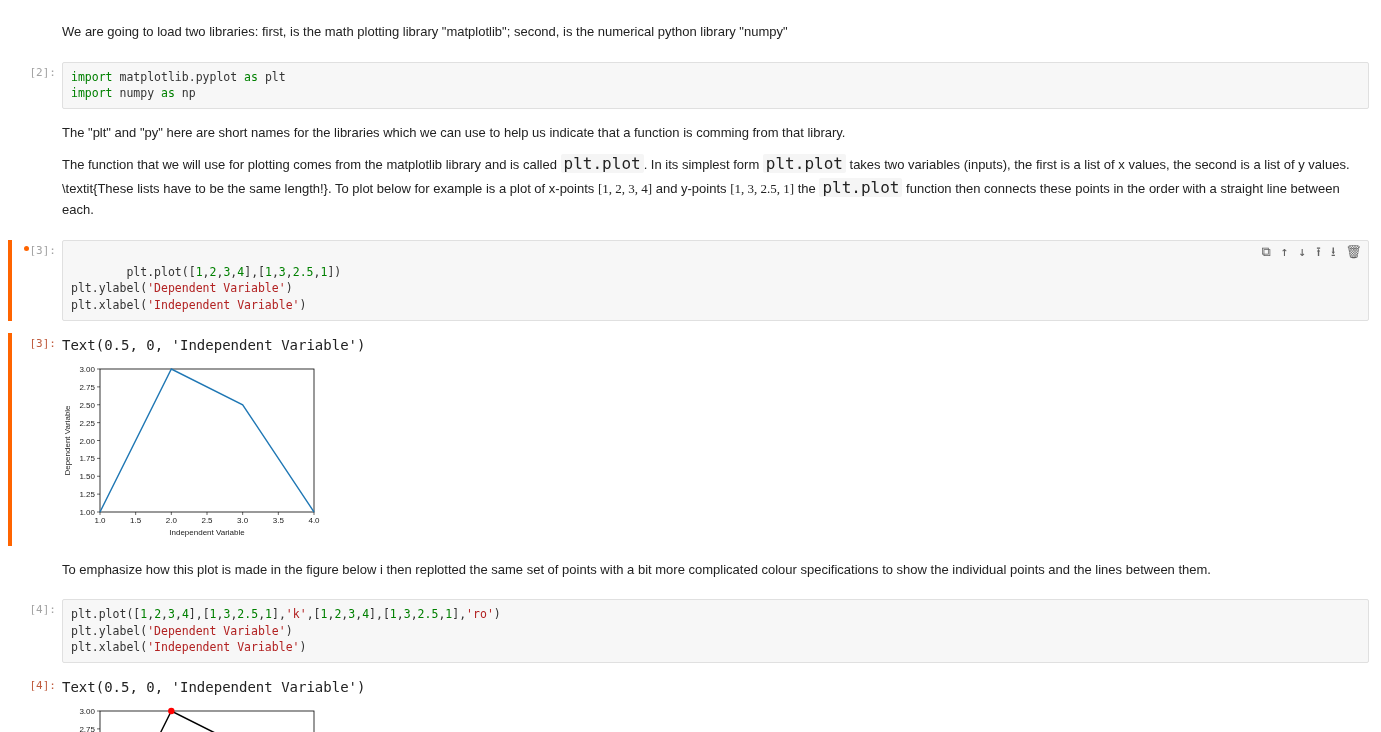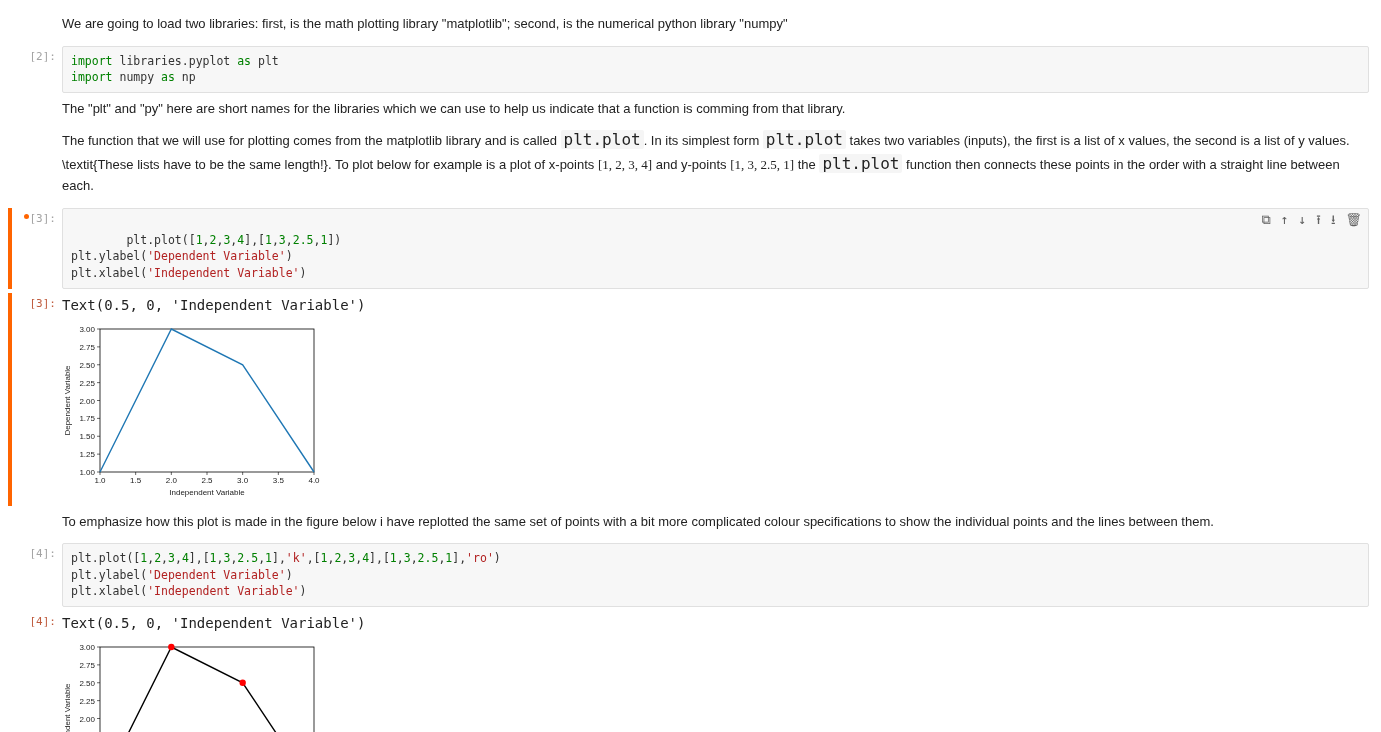--- a/index.html
+++ b/index.html
@@ -1,17 +1,17 @@
 <!DOCTYPE html>
 <html><head>
 <meta charset="utf-8">
 <style>
 html,body{margin:0;padding:0;font-family:-apple-system,BlinkMacSystemFont,"Segoe UI",Helvetica,Arial,sans-serif;font-size:13px;color:#333;background:#fff}
 .notebook{padding:8px 12px 40px 12px}
-.cell{display:flex;margin:4px 0;position:relative}
+.cell{display:flex;margin:12px 0;position:relative}
 .cell.selected::before{content:"";position:absolute;left:-4px;top:0;bottom:0;width:4px;background:#ff6400}
 .cell.active::before{content:"";position:absolute;left:-4px;top:0;bottom:0;width:4px;background:#ff6400}
 .dirty-dot{position:absolute;left:12px;top:6px;width:5px;height:5px;border-radius:50%;background:#ff6400}
 .prompt{width:44px;min-width:44px;text-align:right;padding:4px 6px 0 0;font-family:Menlo,Consolas,"DejaVu Sans Mono",monospace;font-size:11px;color:#888;user-select:none}
 .prompt.out{color:#bf5b3d}
 .prompt.grey{color:#a3a3a3}
 .body{flex:1;min-width:0}
 .md{padding:2px 0 8px 0;line-height:1.5;font-size:13px;color:#222}
 .code-area{background:#f7f7f7;border:1px solid #e0e0e0;border-radius:2px;padding:6px 8px;font-family:Menlo,Consolas,"DejaVu Sans Mono",monospace;font-size:11.5px;line-height:1.45;white-space:pre;overflow-x:auto;position:relative}
 .code-area .k{color:#008000;font-weight:normal}
@@ -33,21 +33,21 @@
 <div class="notebook">
 
   <div class="cell">
     <div class="prompt"></div>
     <div class="body md">We are going to load two libraries: first, is the math plotting library "matplotlib"; second, is the numerical python library "numpy"</div>
   </div>
 
   <div class="cell">
     <div class="prompt grey">[2]:</div>
     <div class="body">
-      <div class="code-area"><span class="k">import</span><span> libraries.pyplot </span><span class="k">as</span><span> plt</span>
+      <div class="code-area"><span class="k">import</span><span> matplotlib.pyplot </span><span class="k">as</span><span> plt</span>
 <span class="k">import</span><span> numpy </span><span class="k">as</span><span> np</span></div>
     </div>
   </div>
 
   <div class="cell">
     <div class="prompt"></div>
     <div class="body md">
       <div>The "plt" and "py" here are short names for the libraries which we can use to help us indicate that a function is comming from that library.</div>
       <div style="height:10px"></div>
       <div>
@@ -116,21 +116,21 @@
             <text class="axis-label" x="145" y="172" text-anchor="middle">Independent Variable</text>
             <text class="axis-label" transform="translate(8,77.5) rotate(-90)" text-anchor="middle">Dependent Variable</text>
             <path d="M38,149L109.33333333333333,6L180.66666666666666,41.75L252,149" fill="none" stroke="#1f77b4" stroke-width="1.4"></path>
           </svg>
       </div>
     </div>
   </div>
 
   <div class="cell">
     <div class="prompt"></div>
-    <div class="body md">To emphasize how this plot is made in the figure below i have replotted the same set of points with a bit more complicated colour specifications to show the individual points and the lines between them.</div>
+    <div class="body md">To emphasize how this plot is made in the figure below i then replotted the same set of points with a bit more complicated colour specifications to show the individual points and the lines between them.</div>
   </div>
 
   <div class="cell">
     <div class="prompt grey">[4]:</div>
     <div class="body">
       <div class="code-area"><span>plt.plot([</span><span class="num">1</span><span>,</span><span class="num">2</span><span>,</span><span class="num">3</span><span>,</span><span class="num">4</span><span>],[</span><span class="num">1</span><span>,</span><span class="num">3</span><span>,</span><span class="num">2.5</span><span>,</span><span class="num">1</span><span>],</span><span class="s">'k'</span><span>,[</span><span class="num">1</span><span>,</span><span class="num">2</span><span>,</span><span class="num">3</span><span>,</span><span class="num">4</span><span>],[</span><span class="num">1</span><span>,</span><span class="num">3</span><span>,</span><span class="num">2.5</span><span>,</span><span class="num">1</span><span>],</span><span class="s">'ro'</span><span>)</span>
 <span>plt.ylabel(</span><span class="s">'Dependent Variable'</span><span>)</span>
 <span>plt.xlabel(</span><span class="s">'Independent Variable'</span><span>)</span></div>
     </div>
   </div>

